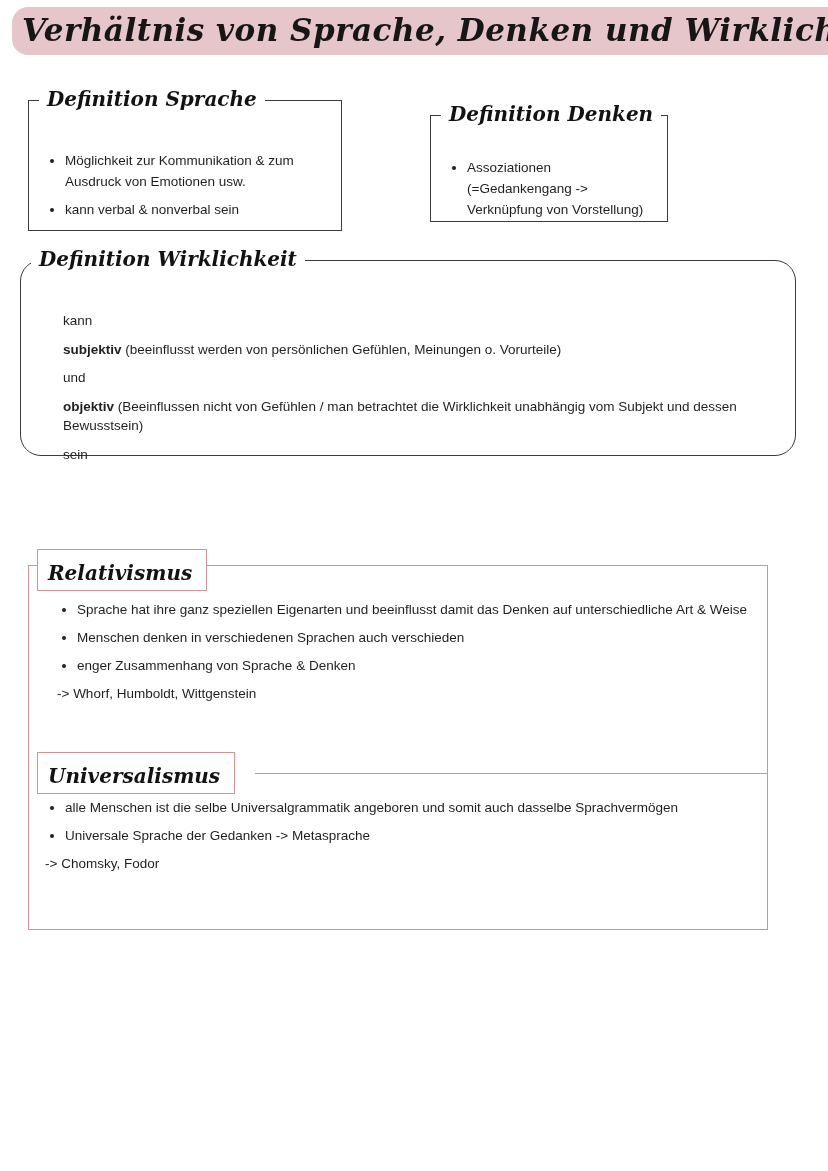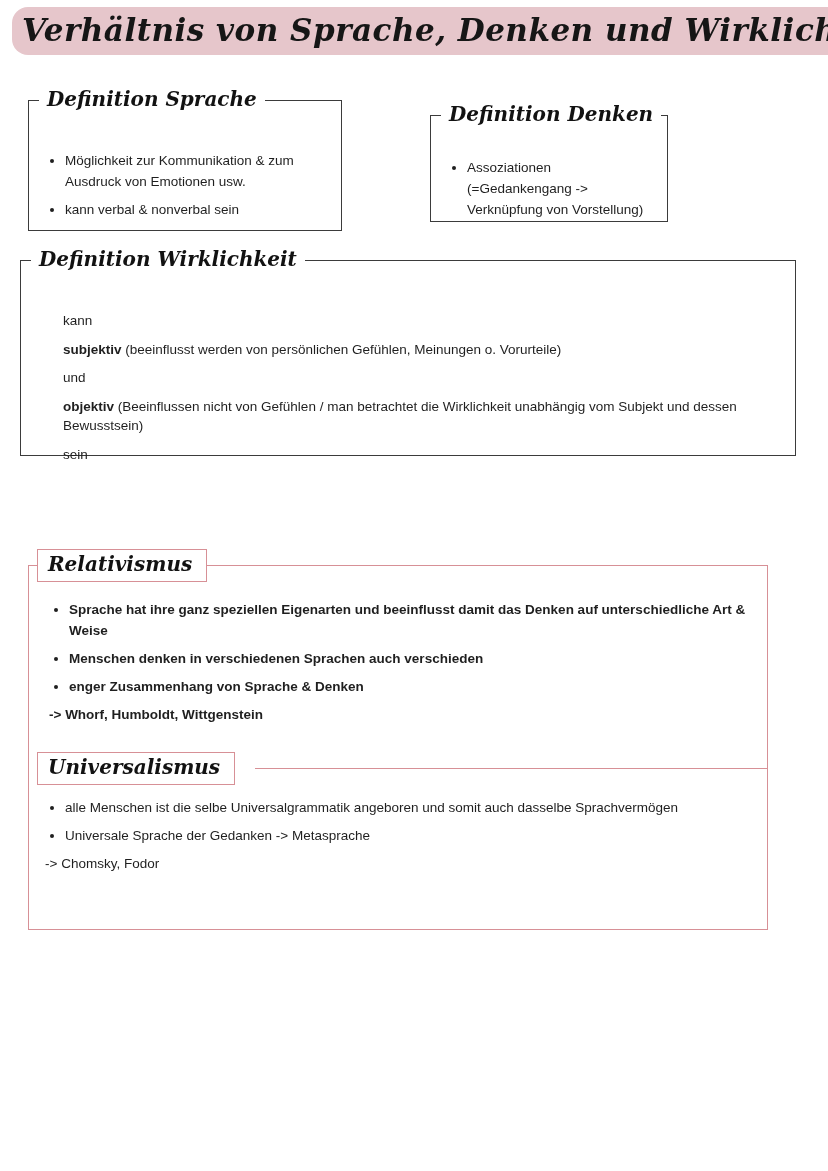--- a/index.html
+++ b/index.html
@@ -34,43 +34,43 @@
     position:absolute;border:1.5px solid var(--border-dark);
     background:#fff;
   }
   .box-heading{
     position:absolute;top:-15px;left:10px;
     background:#fff;padding:0 8px;font-size:20px;color:#121212;
     white-space:nowrap;line-height:1.3;
   }
   .box-sprache{left:28px;top:100px;width:314px;height:131px;}
   .box-denken{left:430px;top:115px;width:238px;height:107px;}
-  .box-wirklichkeit{left:20px;top:260px;width:776px;height:196px;}
+  .box-wirklichkeit{left:20px;top:260px;width:776px;height:196px;border-radius:21px;}
   .bullets{
     list-style:disc;margin:0;padding:0 14px 0 36px;
   }
   .bullets li{margin-bottom:7px;line-height:1.55;}
   .box-sprache .bullets{padding-top:50px;}
   .box-denken .bullets{padding-top:42px;}
   .wirk-content{padding:50px 14px 0 13px;line-height:1.45;}
   .wirk-line{margin-bottom:9px;padding-left:29px;}
   .wirk-line b{font-weight:bold;}
   
   .pinkbox{
     position:absolute;left:28px;top:565px;width:740px;height:365px;
     border:1.5px solid var(--pink);background:#fff;
   }
   .pink-label{
     display:inline-block;background:#fff;
     border:1.2px solid var(--pink);
-    padding:2px 14px 4px 10px;font-size:20px;color:#121212;
+    padding:11px 14px 4px 10px;font-size:20px;color:#121212;
     white-space:nowrap;line-height:1.25;
   }
   .rel-label{position:absolute;top:-17px;left:8px;}
-  .rel-content{position:absolute;top:34px;left:4px;right:0;font-weight:bold;}
+  .rel-content{position:absolute;top:34px;left:12px;right:0;}
   .section-divider{
     position:absolute;top:186px;left:8px;right:-1px;
     display:flex;align-items:center;gap:20px;
   }
   .divider-line{flex:1;height:0;border-top:1.5px solid var(--pink);}
   .uni-content{position:absolute;top:232px;left:0;right:0;}
   .arrow-note{margin:2px 14px 0 16px;line-height:1.55;}
 </style>
 </head>
 <body>

